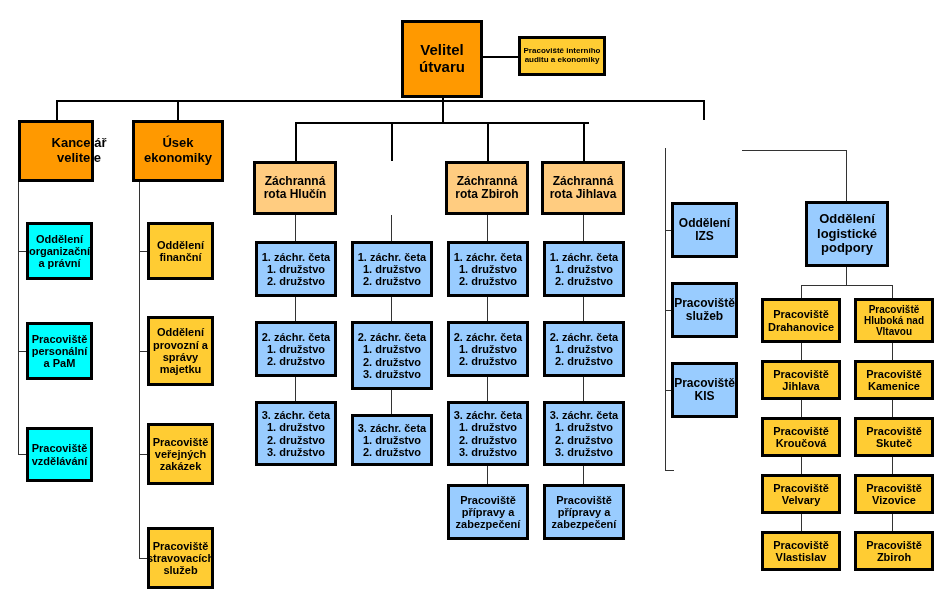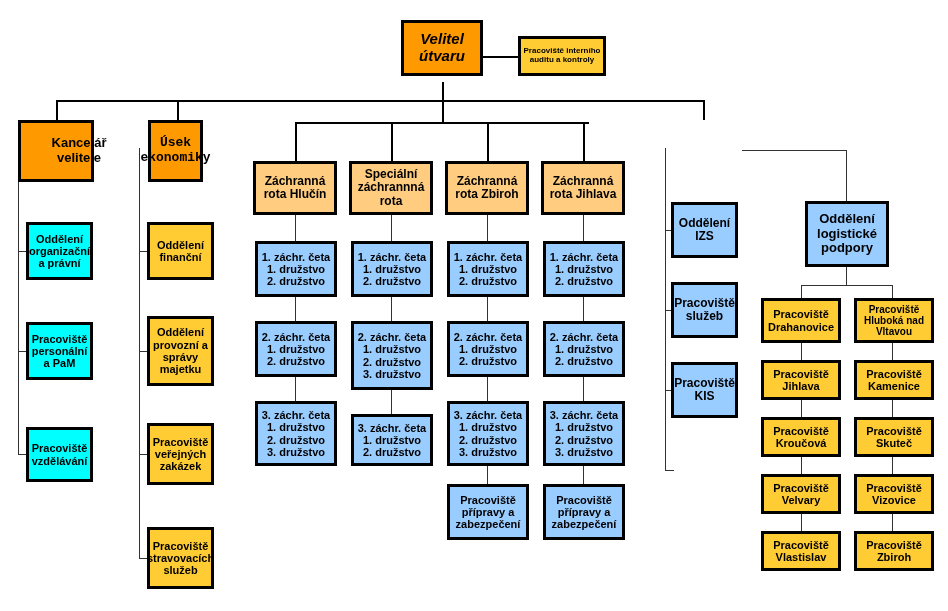--- a/index.html
+++ b/index.html
@@ -126,57 +126,54 @@
   <div class="connector ln-thin-v" style="left:487px; top:215px; height:26px;"></div>
   <div class="connector ln-thin-v" style="left:487px; top:297px; height:24px;"></div>
   <div class="connector ln-thin-v" style="left:487px; top:377px; height:24px;"></div>
   <div class="connector ln-thin-v" style="left:487px; top:466px; height:18px;"></div>
 
   <div class="connector ln-thin-v" style="left:583px; top:215px; height:26px;"></div>
   <div class="connector ln-thin-v" style="left:583px; top:297px; height:24px;"></div>
   <div class="connector ln-thin-v" style="left:583px; top:377px; height:24px;"></div>
   <div class="connector ln-thin-v" style="left:583px; top:466px; height:18px;"></div>
 
-  <div class="node orange f15" style="left:401px; top:20px; width:82px; height:56px;font-style:italic;">Velitel
+  <div class="node orange f15" style="left:401px; top:20px; width:82px; height:78px;">Velitel
 útvaru</div>
 
   <div class="node gold f8" style="left:518px; top:36px; width:88px; height:40px;">Pracoviště interního
-auditu a kontroly</div>
+auditu a ekonomiky</div>
 
   <div class="node orange f13" style="left:18px; top:120px; width:76px; height:62px;padding-left:48px;">Kancelář
 velitele</div>
   <div class="node cyan f11" style="left:26px; top:222px; width:67px; height:58px;">Oddělení
 organizační
 a právní</div>
   <div class="node cyan f11" style="left:26px; top:322px; width:67px; height:58px;">Pracoviště
 personální
 a PaM</div>
   <div class="node cyan f11" style="left:26px; top:427px; width:67px; height:55px;">Pracoviště
 vzdělávání</div>
 
-  <div class="node orange f13" style="left:148px; top:120px; width:55px; height:62px;font-family:Liberation Mono, monospace;">Úsek
+  <div class="node orange f13" style="left:132px; top:120px; width:92px; height:62px;">Úsek
 ekonomiky</div>
   <div class="node gold f11" style="left:147px; top:222px; width:67px; height:58px;">Oddělení
 finanční</div>
   <div class="node gold f11" style="left:147px; top:316px; width:67px; height:70px;">Oddělení
 provozní a
 správy
 majetku</div>
   <div class="node gold f11" style="left:147px; top:423px; width:67px; height:62px;">Pracoviště
 veřejných
 zakázek</div>
   <div class="node gold f11" style="left:147px; top:527px; width:67px; height:62px;">Pracoviště
 stravovacích
 služeb</div>
 
   <div class="node peach f12" style="left:253px; top:161px; width:84px; height:54px;">Záchranná
 rota Hlučín</div>
-  <div class="node peach f12" style="left:349px; top:161px; width:84px; height:54px;">Speciální
-záchrannná
-rota</div>
   <div class="node peach f12" style="left:445px; top:161px; width:84px; height:54px;">Záchranná
 rota Zbiroh</div>
   <div class="node peach f12" style="left:541px; top:161px; width:84px; height:54px;">Záchranná
 rota Jihlava</div>
 
   <div class="node blue f11" style="left:255px; top:241px; width:82px; height:56px;">1. záchr. četa
 1. družstvo
 2. družstvo</div>
   <div class="node blue f11" style="left:255px; top:321px; width:82px; height:56px;">2. záchr. četa
 1. družstvo

